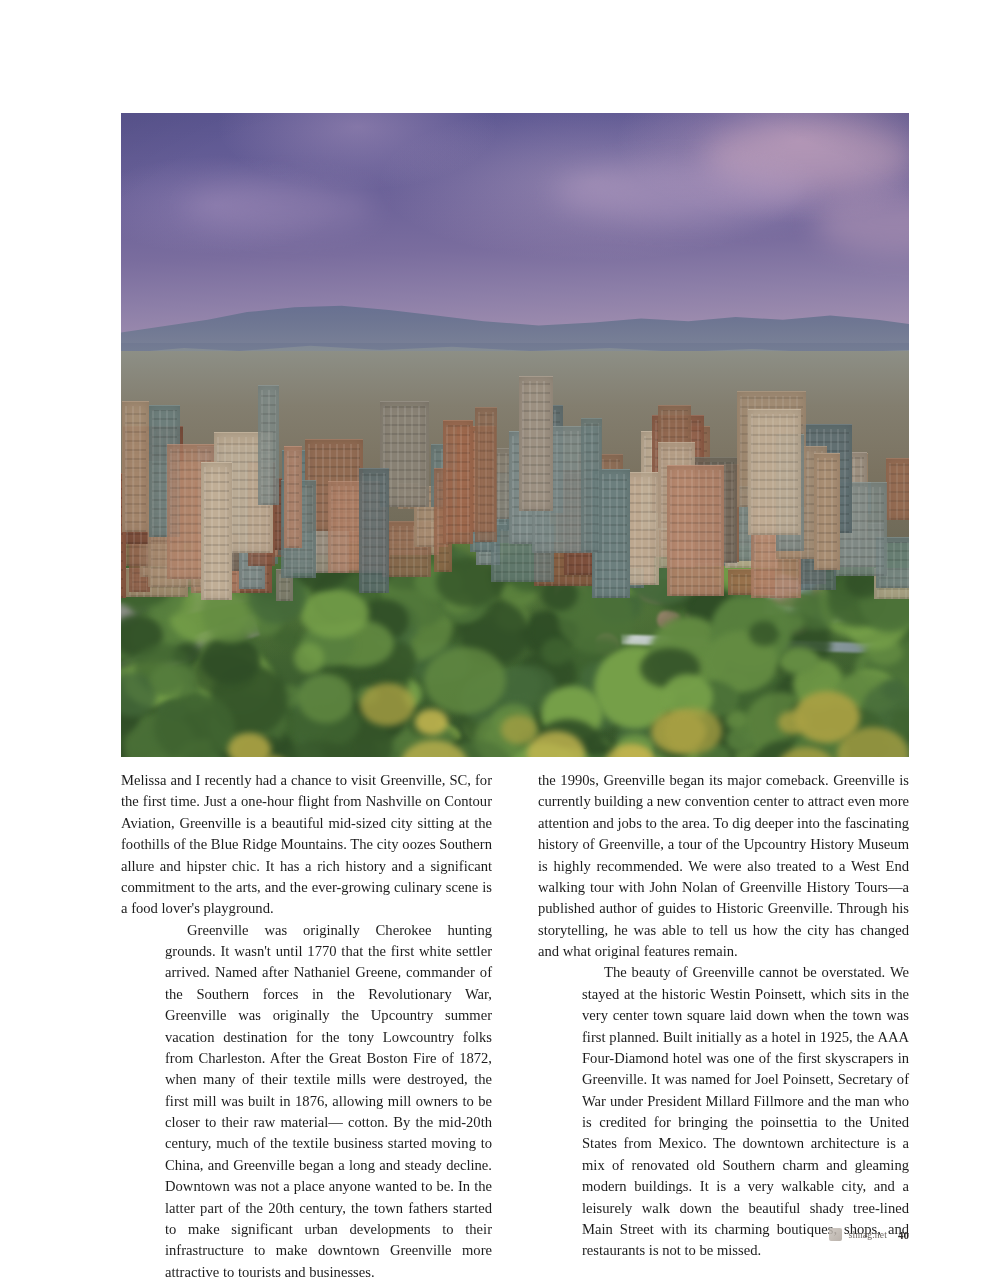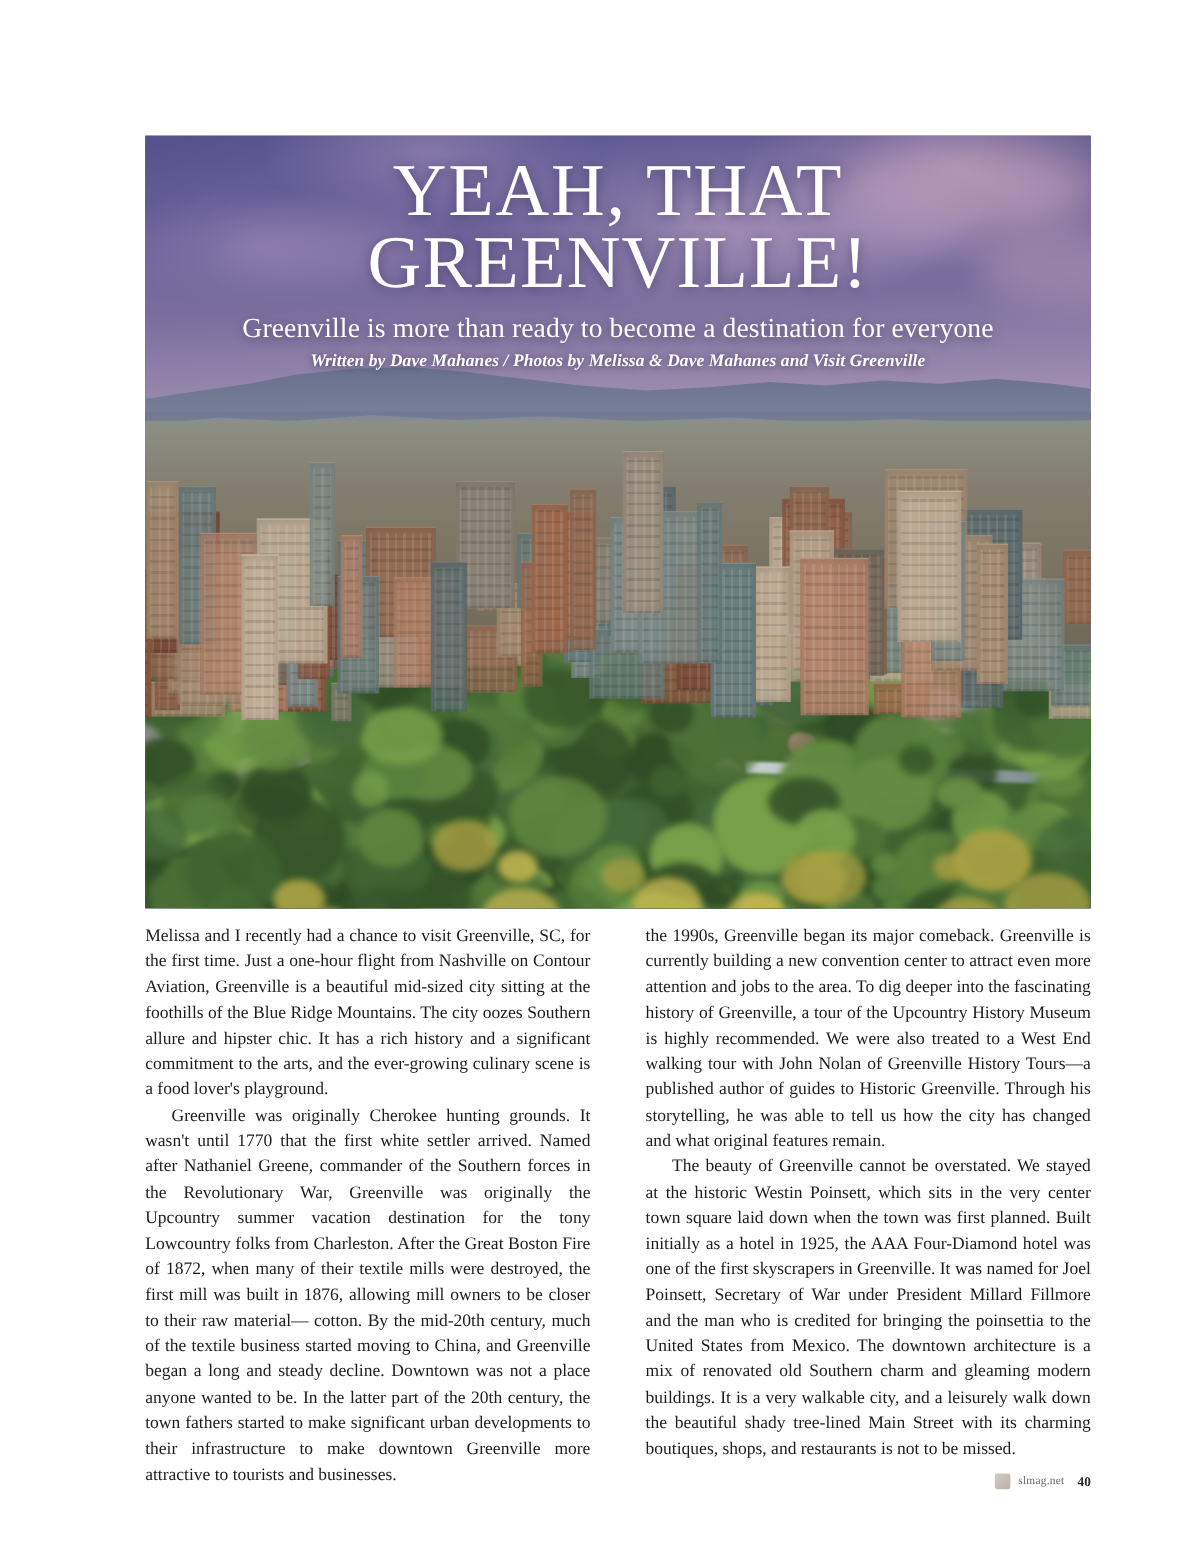--- a/index.html
+++ b/index.html
@@ -220,21 +220,21 @@
   .col { width: 371px; }
 
   .col p {
     font-family: "Liberation Serif", "DejaVu Serif", serif;
     font-size: 14.6px;
     line-height: 1.465;
     text-align: justify;
     color: #1c1c1c;
     hyphens: auto;
   }
-  .col p + p { text-indent: 22px; }
+  .col p + p { text-indent: 22px; margin-left: 44px; }
 
   
   .footer {
     position: absolute;
     right: 91px;
     top: 1228px;
     display: flex;
     align-items: center;
     gap: 7px;
   }
@@ -674,26 +674,20 @@
           <div class="canopy" style="left: 279.442px; top: 197.129px; width: 67.5201px; height: 52.6656px; background: rgb(199, 184, 80); opacity: 0.74; z-index: 16;"></div>
           <div class="canopy" style="left: 379.5px; top: 172.422px; width: 36.7927px; height: 28.6983px; background: rgb(168, 160, 67); opacity: 0.72; z-index: 16;"></div>
           <div class="canopy" style="left: 715.75px; top: 184.434px; width: 72.0584px; height: 56.2056px; background: rgb(168, 160, 67); opacity: 0.77; z-index: 16;"></div>
           <div class="canopy" style="left: 405.773px; top: 188.037px; width: 58.4027px; height: 45.5541px; background: rgb(199, 184, 80); opacity: 0.79; z-index: 16;"></div>
           <div class="canopy" style="left: 672.684px; top: 148.041px; width: 66.045px; height: 51.5151px; background: rgb(168, 160, 67); opacity: 0.95; z-index: 16;"></div>
         </div>
 
       <div class="grade"></div>
     </div>
 
-    <div class="headline">
-      <div class="title-line l1">YEAH, THAT</div>
-      <div class="title-line l2">GREENVILLE!</div>
-      <div class="subhead">Greenville is more than ready to become a destination for everyone</div>
-      <div class="byline">Written by Dave Mahanes / Photos by Melissa &amp; Dave Mahanes and Visit Greenville</div>
-    </div>
   </div>
 
   <div class="columns">
     <div class="col">
       <p>Melissa and I recently had a chance to visit Greenville, SC, for the first time. Just a one-hour flight from Nashville on Contour Aviation, Greenville is a beautiful mid-sized city sitting at the foothills of the Blue Ridge Mountains. The city oozes Southern allure and hipster chic. It has a rich history and a significant commitment to the arts, and the ever-growing culinary scene is a food lover's playground.</p>
       <p>Greenville was originally Cherokee hunting grounds. It wasn't until 1770 that the first white settler arrived. Named after Nathaniel Greene, commander of the Southern forces in the Revolutionary War, Greenville was originally the Upcountry summer vacation destination for the tony Lowcountry folks from Charleston. After the Great Boston Fire of 1872, when many of their textile mills were destroyed, the first mill was built in 1876, allowing mill owners to be closer to their raw material— cotton. By the mid-20th century, much of the textile business started moving to China, and Greenville began a long and steady decline. Downtown was not a place anyone wanted to be. In the latter part of the 20th century, the town fathers started to make significant urban developments to their infrastructure to make downtown Greenville more attractive to tourists and businesses.</p>
     </div>
     <div class="col">
       <p>the 1990s, Greenville began its major comeback. Greenville is currently building a new convention center to attract even more attention and jobs to the area. To dig deeper into the fascinating history of Greenville, a tour of the Upcountry History Museum is highly recommended. We were also treated to a West End walking tour with John Nolan of Greenville History Tours—a published author of guides to Historic Greenville. Through his storytelling, he was able to tell us how the city has changed and what original features remain.</p>
       <p>The beauty of Greenville cannot be overstated. We stayed at the historic Westin Poinsett, which sits in the very center town square laid down when the town was first planned. Built initially as a hotel in 1925, the AAA Four-Diamond hotel was one of the first skyscrapers in Greenville. It was named for Joel Poinsett, Secretary of War under President Millard Fillmore and the man who is credited for bringing the poinsettia to the United States from Mexico. The downtown architecture is a mix of renovated old Southern charm and gleaming modern buildings. It is a very walkable city, and a leisurely walk down the beautiful shady tree-lined Main Street with its charming boutiques, shops, and restaurants is not to be missed.</p>

